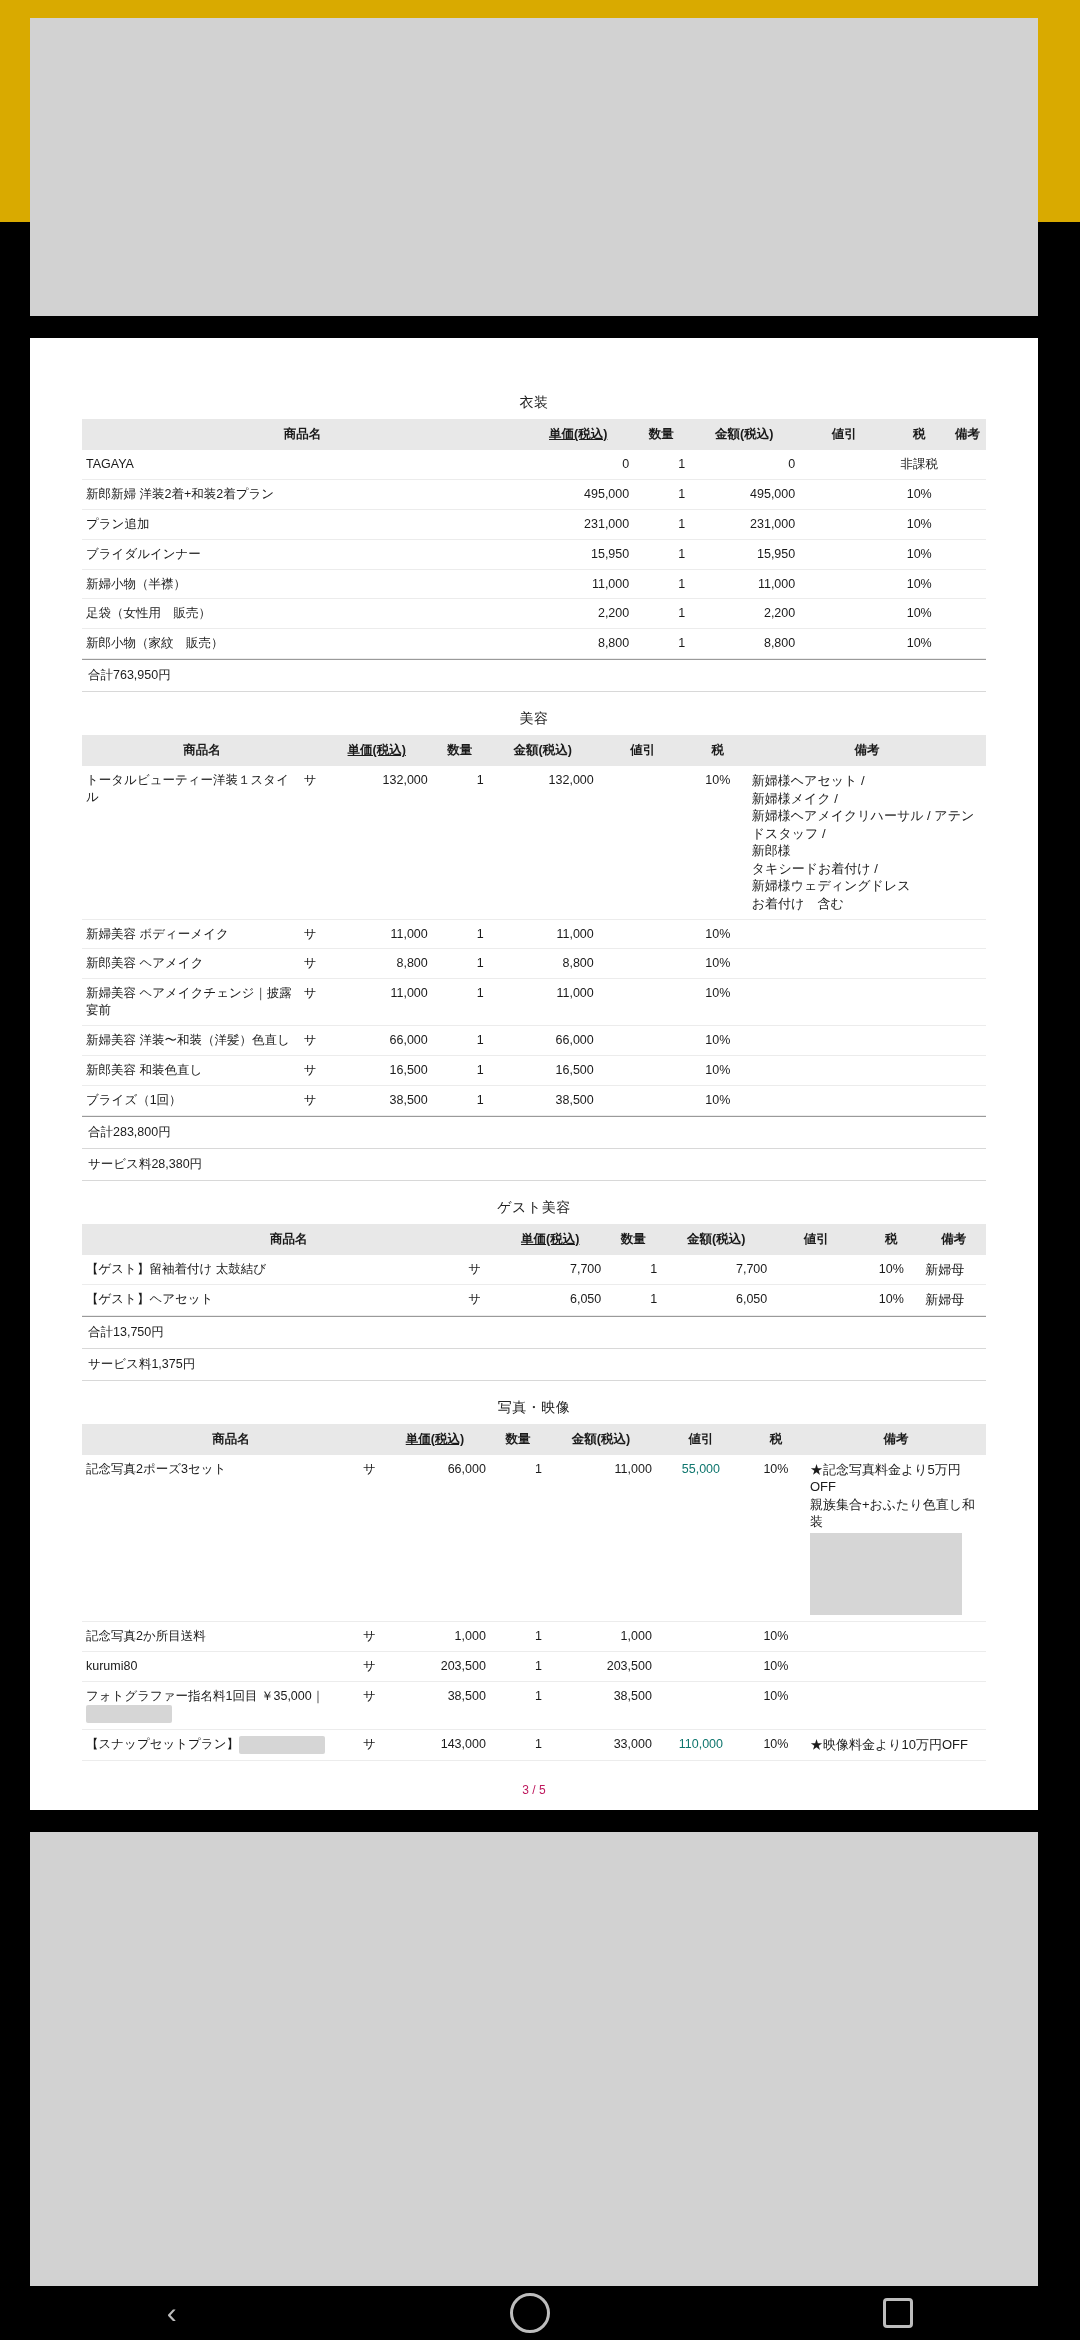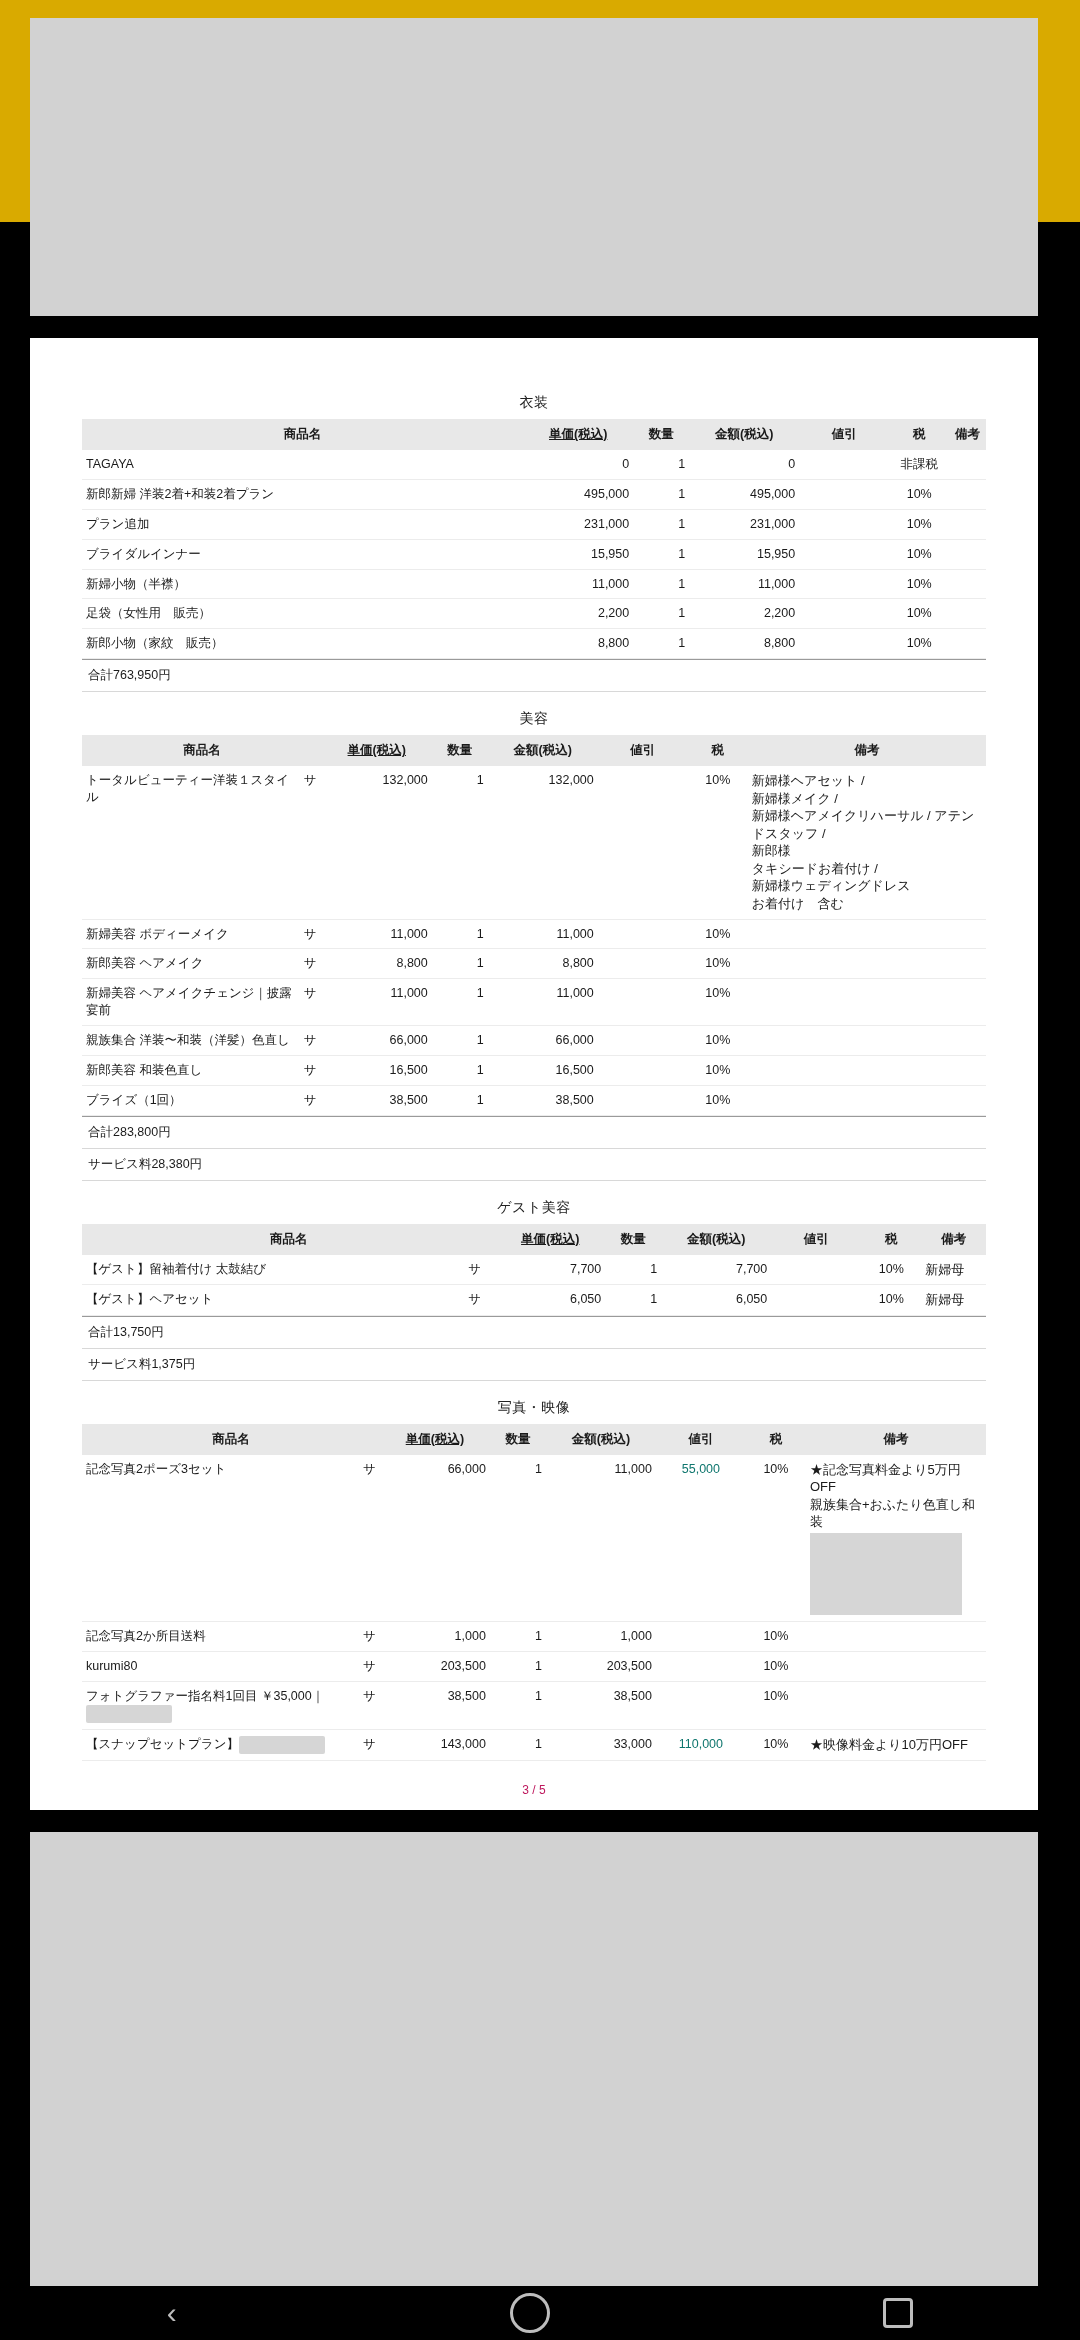--- a/index.html
+++ b/index.html
@@ -298,21 +298,21 @@
                 <td class="c-name"><span>新婦美容 ヘアメイクチェンジ｜披露宴前</span></td>
                 <td class="c-sa">サ</td>
                 <td class="c-num">11,000</td>
                 <td class="c-num">1</td>
                 <td class="c-num">11,000</td>
                 <td class="c-disc"></td>
                 <td class="c-tax">10%</td>
                 <td class="c-note"><span style="white-space: pre-line;"></span></td>
               </tr>
               <tr>
-                <td class="c-name"><span>親族集合 洋装〜和装（洋髪）色直し</span></td>
+                <td class="c-name"><span>新婦美容 洋装〜和装（洋髪）色直し</span></td>
                 <td class="c-sa">サ</td>
                 <td class="c-num">66,000</td>
                 <td class="c-num">1</td>
                 <td class="c-num">66,000</td>
                 <td class="c-disc"></td>
                 <td class="c-tax">10%</td>
                 <td class="c-note"><span style="white-space: pre-line;"></span></td>
               </tr>
               <tr>
                 <td class="c-name"><span>新郎美容 和装色直し</span></td>

